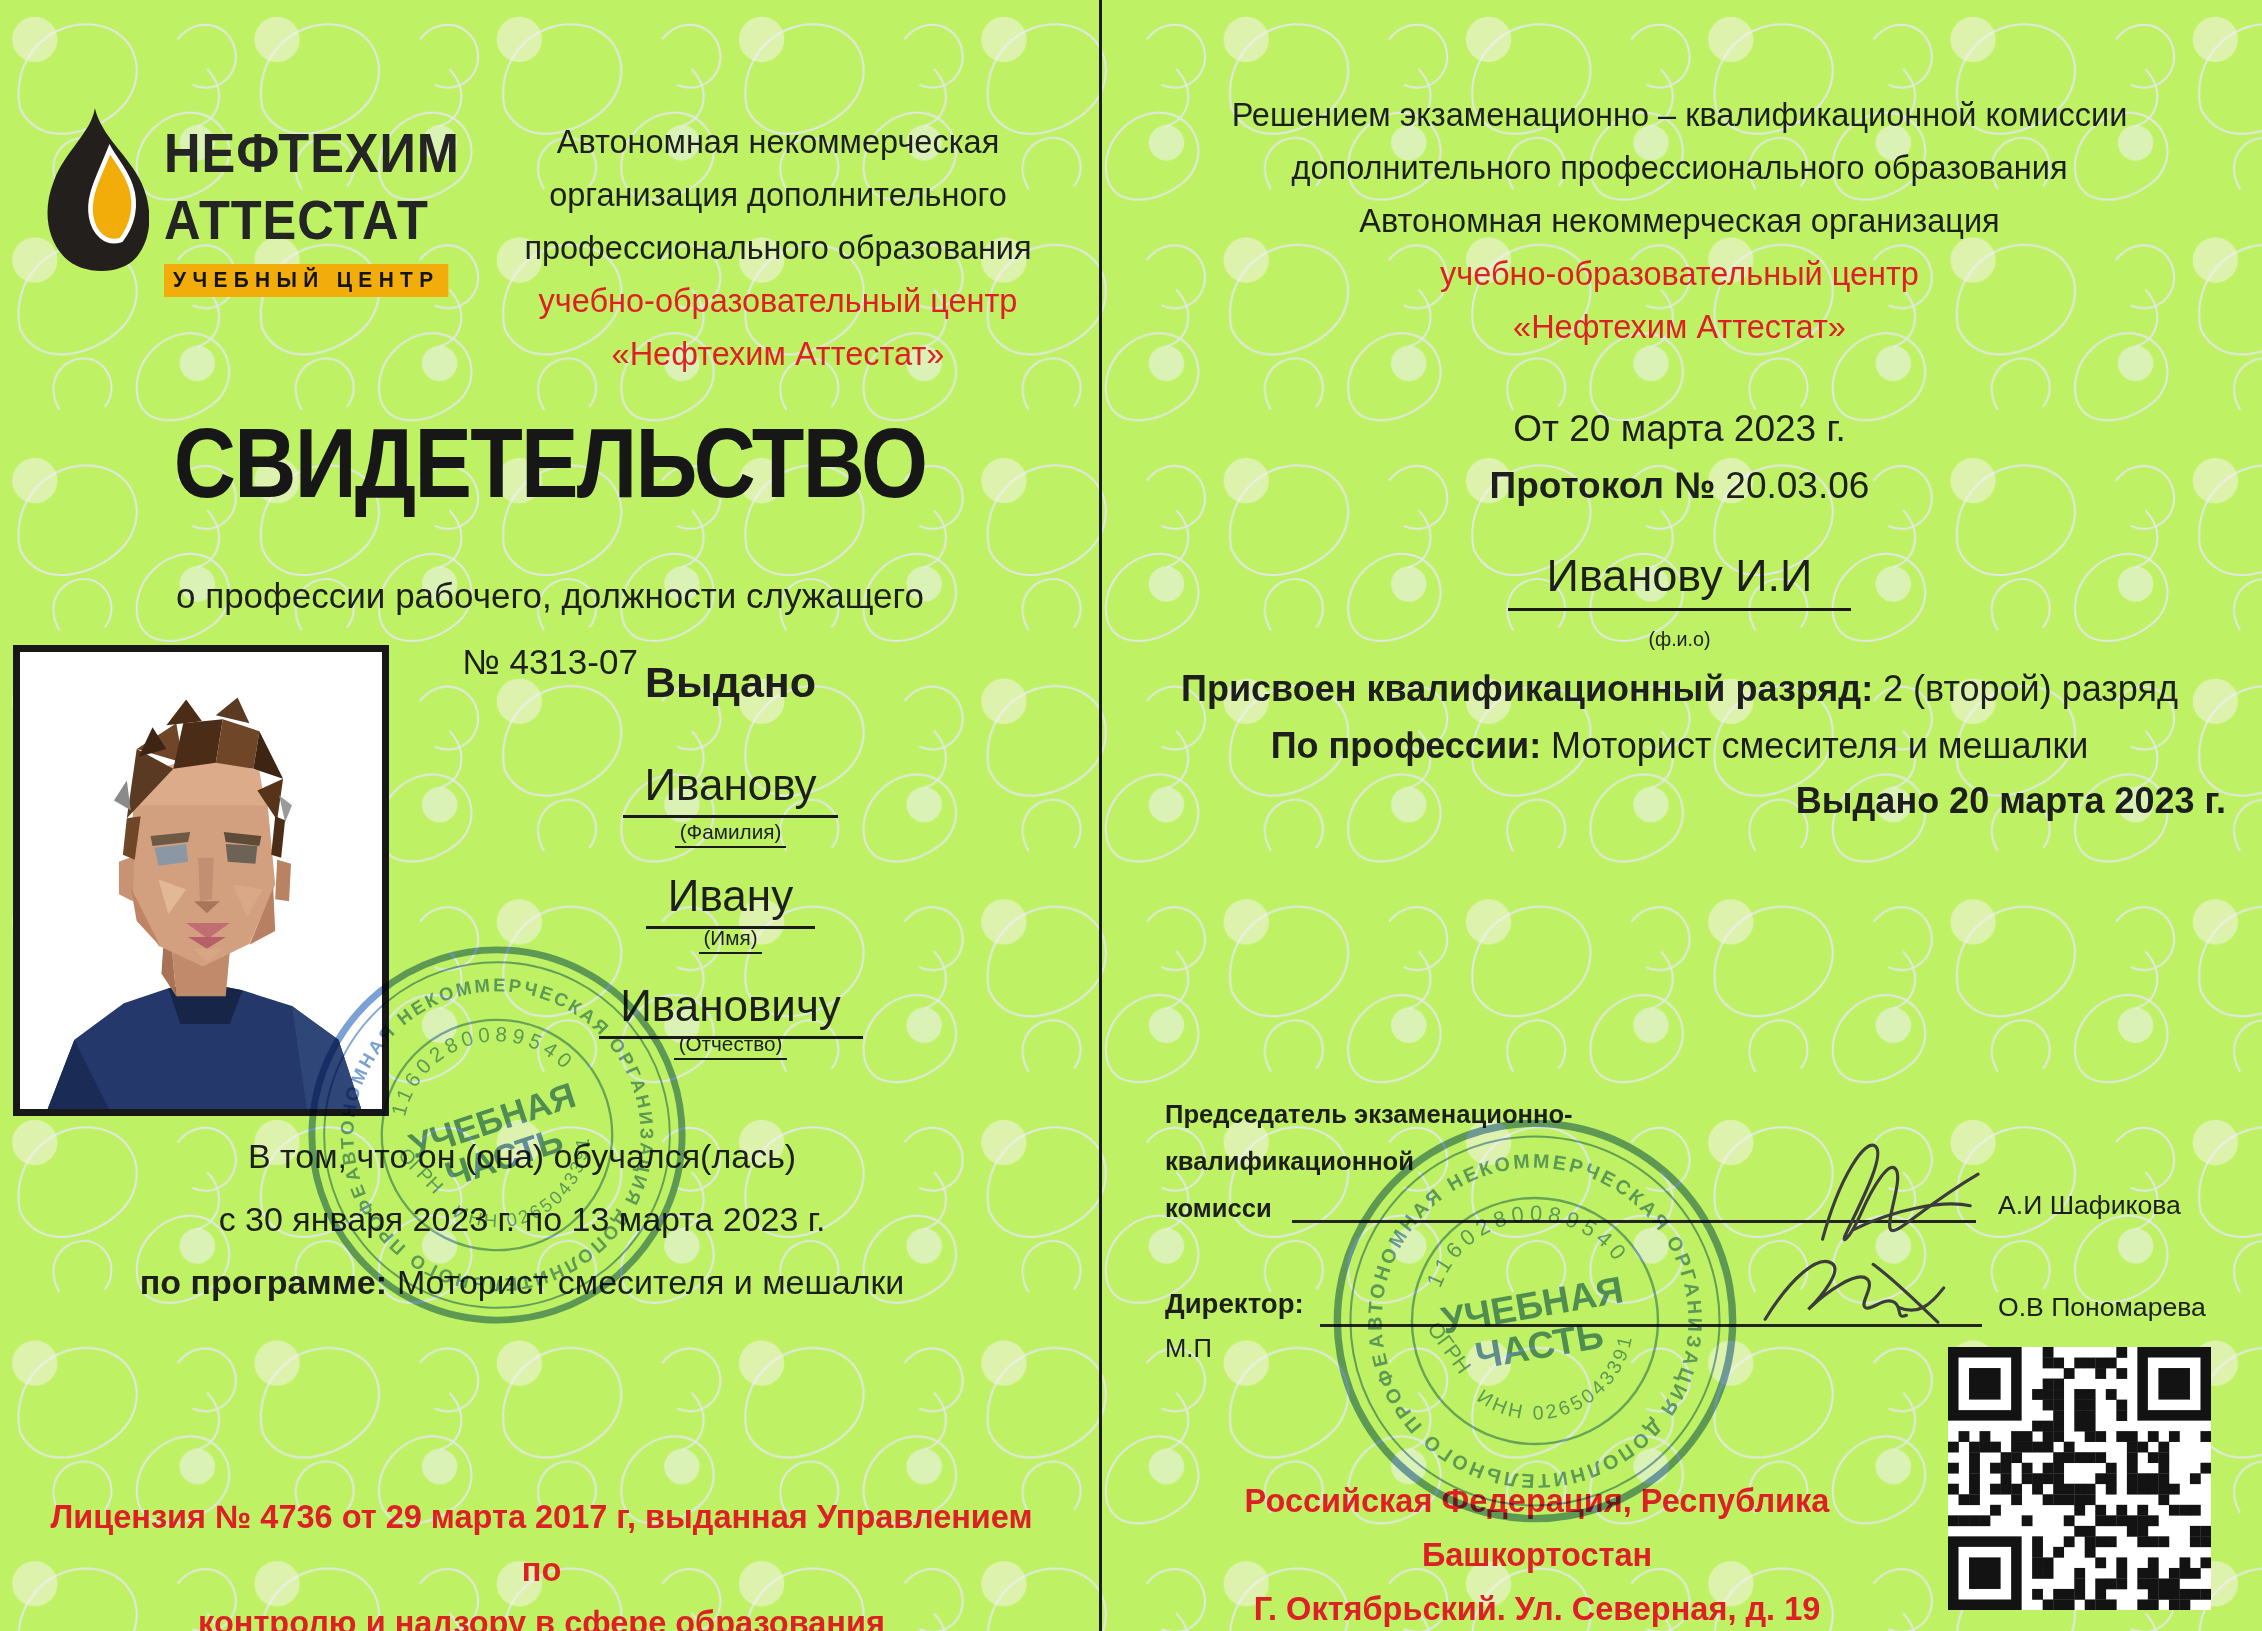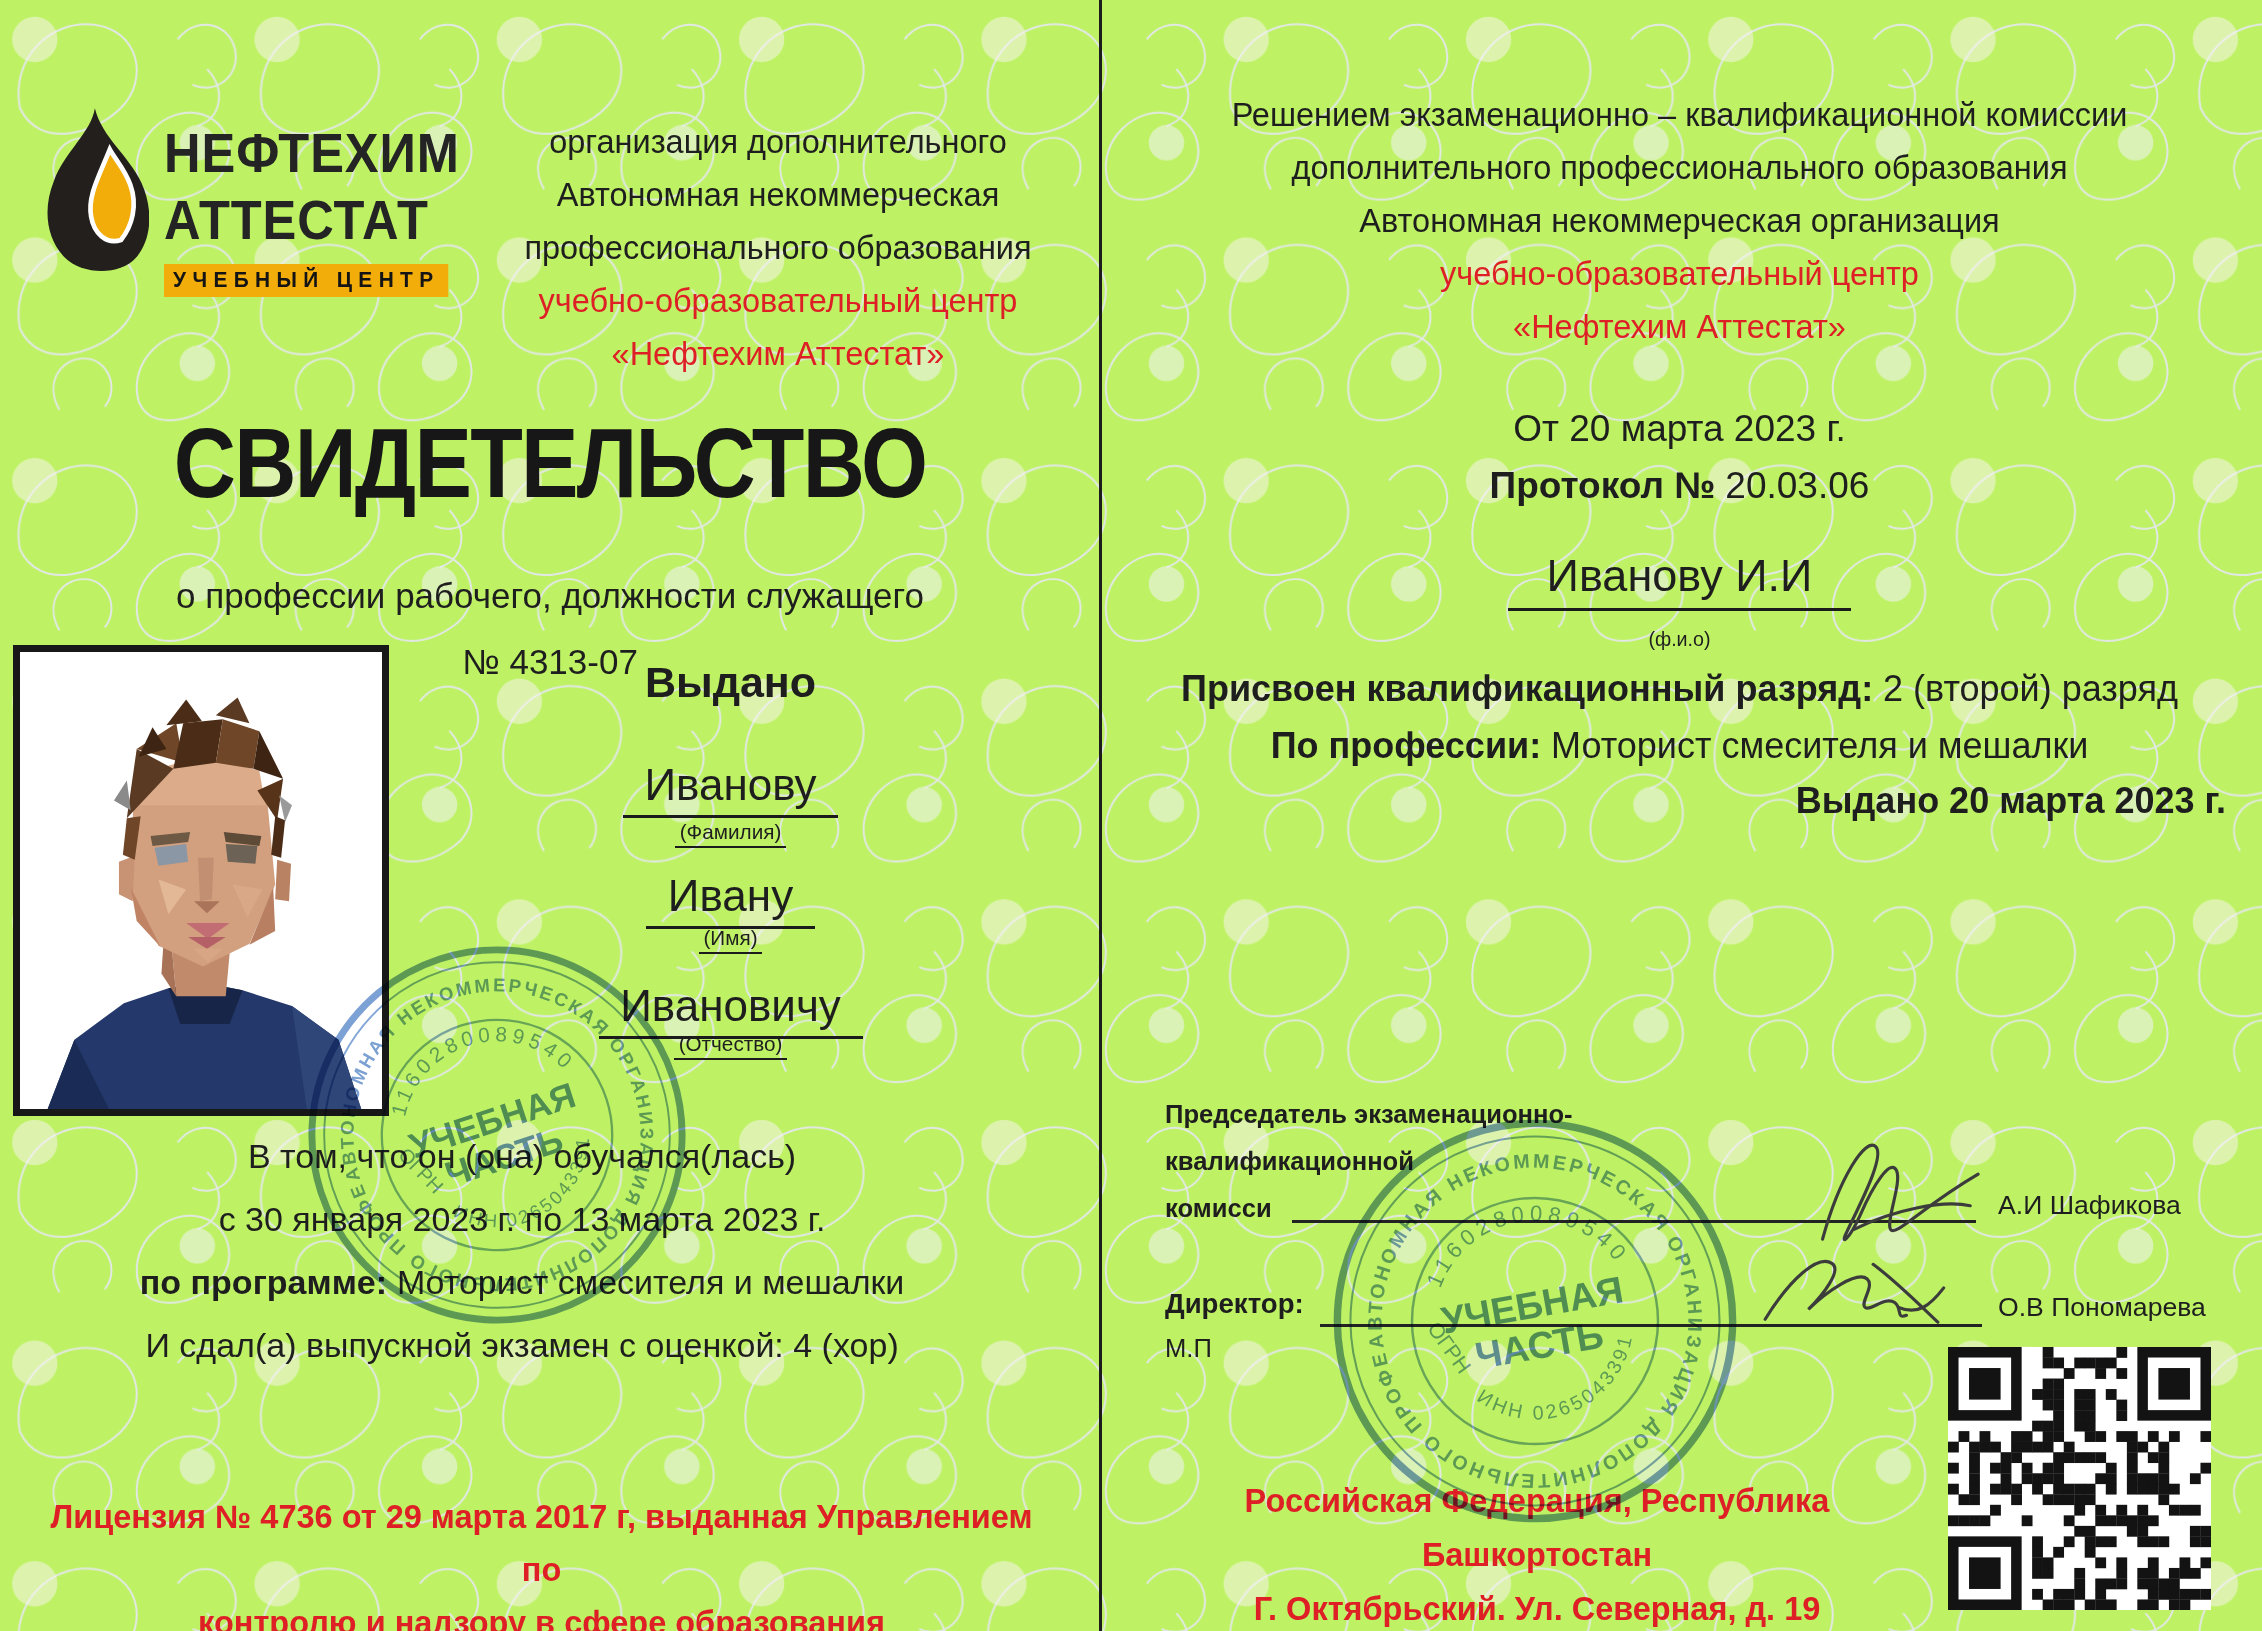--- a/index.html
+++ b/index.html
@@ -111,22 +111,22 @@
       <path d="M78,46 C66,76 54,96 58,118 C61,136 74,148 90,143 C102,128 108,106 100,84 C94,67 84,57 78,46 Z" fill="#f3ad0b" stroke="#ffffff" stroke-width="5"></path>
     </svg>
 
     <div id="logo-text" class="layer">
       <div class="l1">НЕФТЕХИМ</div>
       <div class="l2">АТТЕСТАТ</div>
       <div id="logo-badge">УЧЕБНЫЙ ЦЕНТР</div>
     </div>
 
     <div id="org-header" class="layer ctr">
+      <div>Автономная некоммерческая</div>
       <div>организация дополнительного</div>
-      <div>Автономная некоммерческая</div>
       <div>профессионального образования</div>
       <div class="red">учебно-образовательный центр</div>
       <div class="red">«Нефтехим Аттестат»</div>
     </div>
 
     <div id="cert-title" class="layer ctr">СВИДЕТЕЛЬСТВО</div>
     <div id="cert-subtitle" class="layer ctr">о профессии рабочего, должности служащего</div>
     <div id="cert-number" class="layer ctr">№ 4313-07</div>
 
     <div id="issued-label" class="layer ctr">Выдано</div>
@@ -183,21 +183,20 @@
       <span class="name-cap">(Имя)</span></div>
     <div id="patronymic" class="layer name-item">
       <span class="name-val">Ивановичу</span></div>
     <div id="patronymic-cap" class="layer name-item">
       <span class="name-cap">(Отчество)</span></div>
 
     <div id="body-text" class="layer ctr">
       <div>В том, что он (она) обучался(лась)</div>
       <div>с 30 января 2023 г. по 13 марта 2023 г.</div>
       <div><span class="b">по программе:</span><span class="val-gap">Моторист смесителя и мешалки</span></div>
-      <div>И сдал(а) выпускной экзамен с оценкой: 4 (хор)</div>
     </div>
 
     <div id="license" class="layer ctr red">
       <div>Лицензия № 4736 от 29 марта 2017 г, выданная Управлением по</div>
       <div>контролю и надзору в сфере образования</div>
 
     </div>
 
     <div id="stamp-left" class="abs stamp"><svg viewBox="-250 -250 500 500" width="100%" height="100%" xmlns="http://www.w3.org/2000/svg" xmlns:xlink="http://www.w3.org/1999/xlink">
     <g transform="rotate(-18)">

